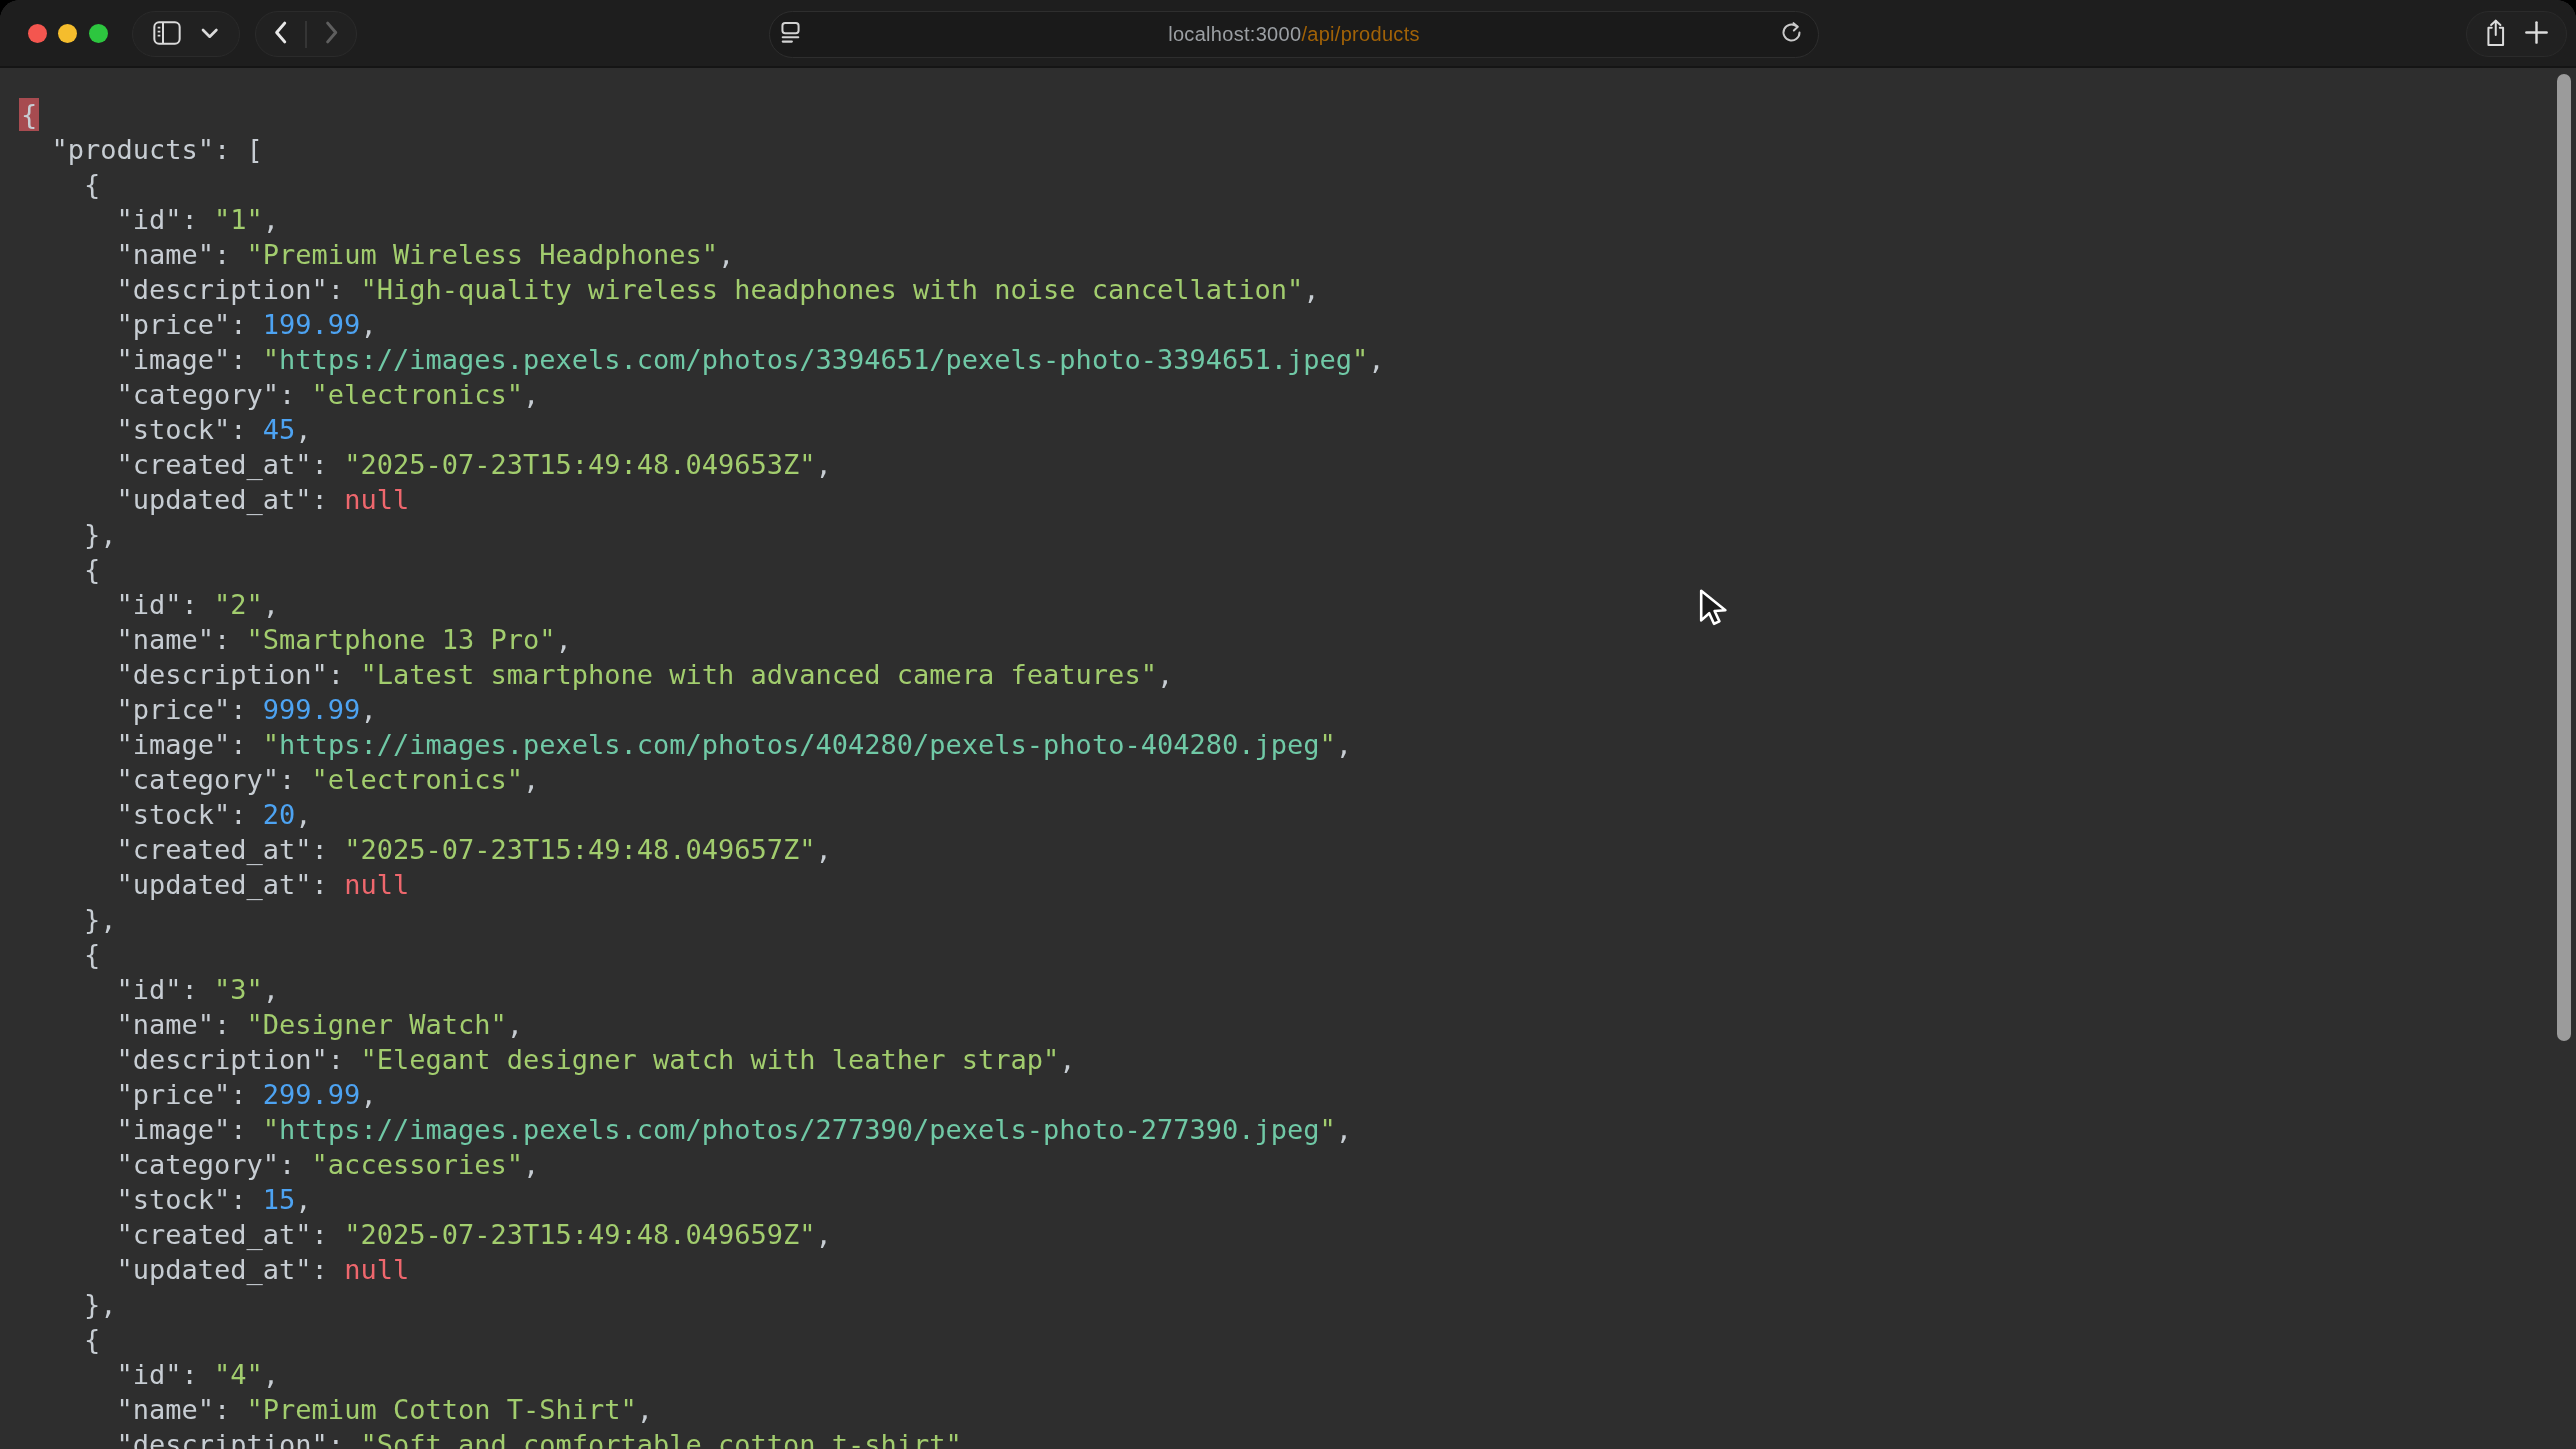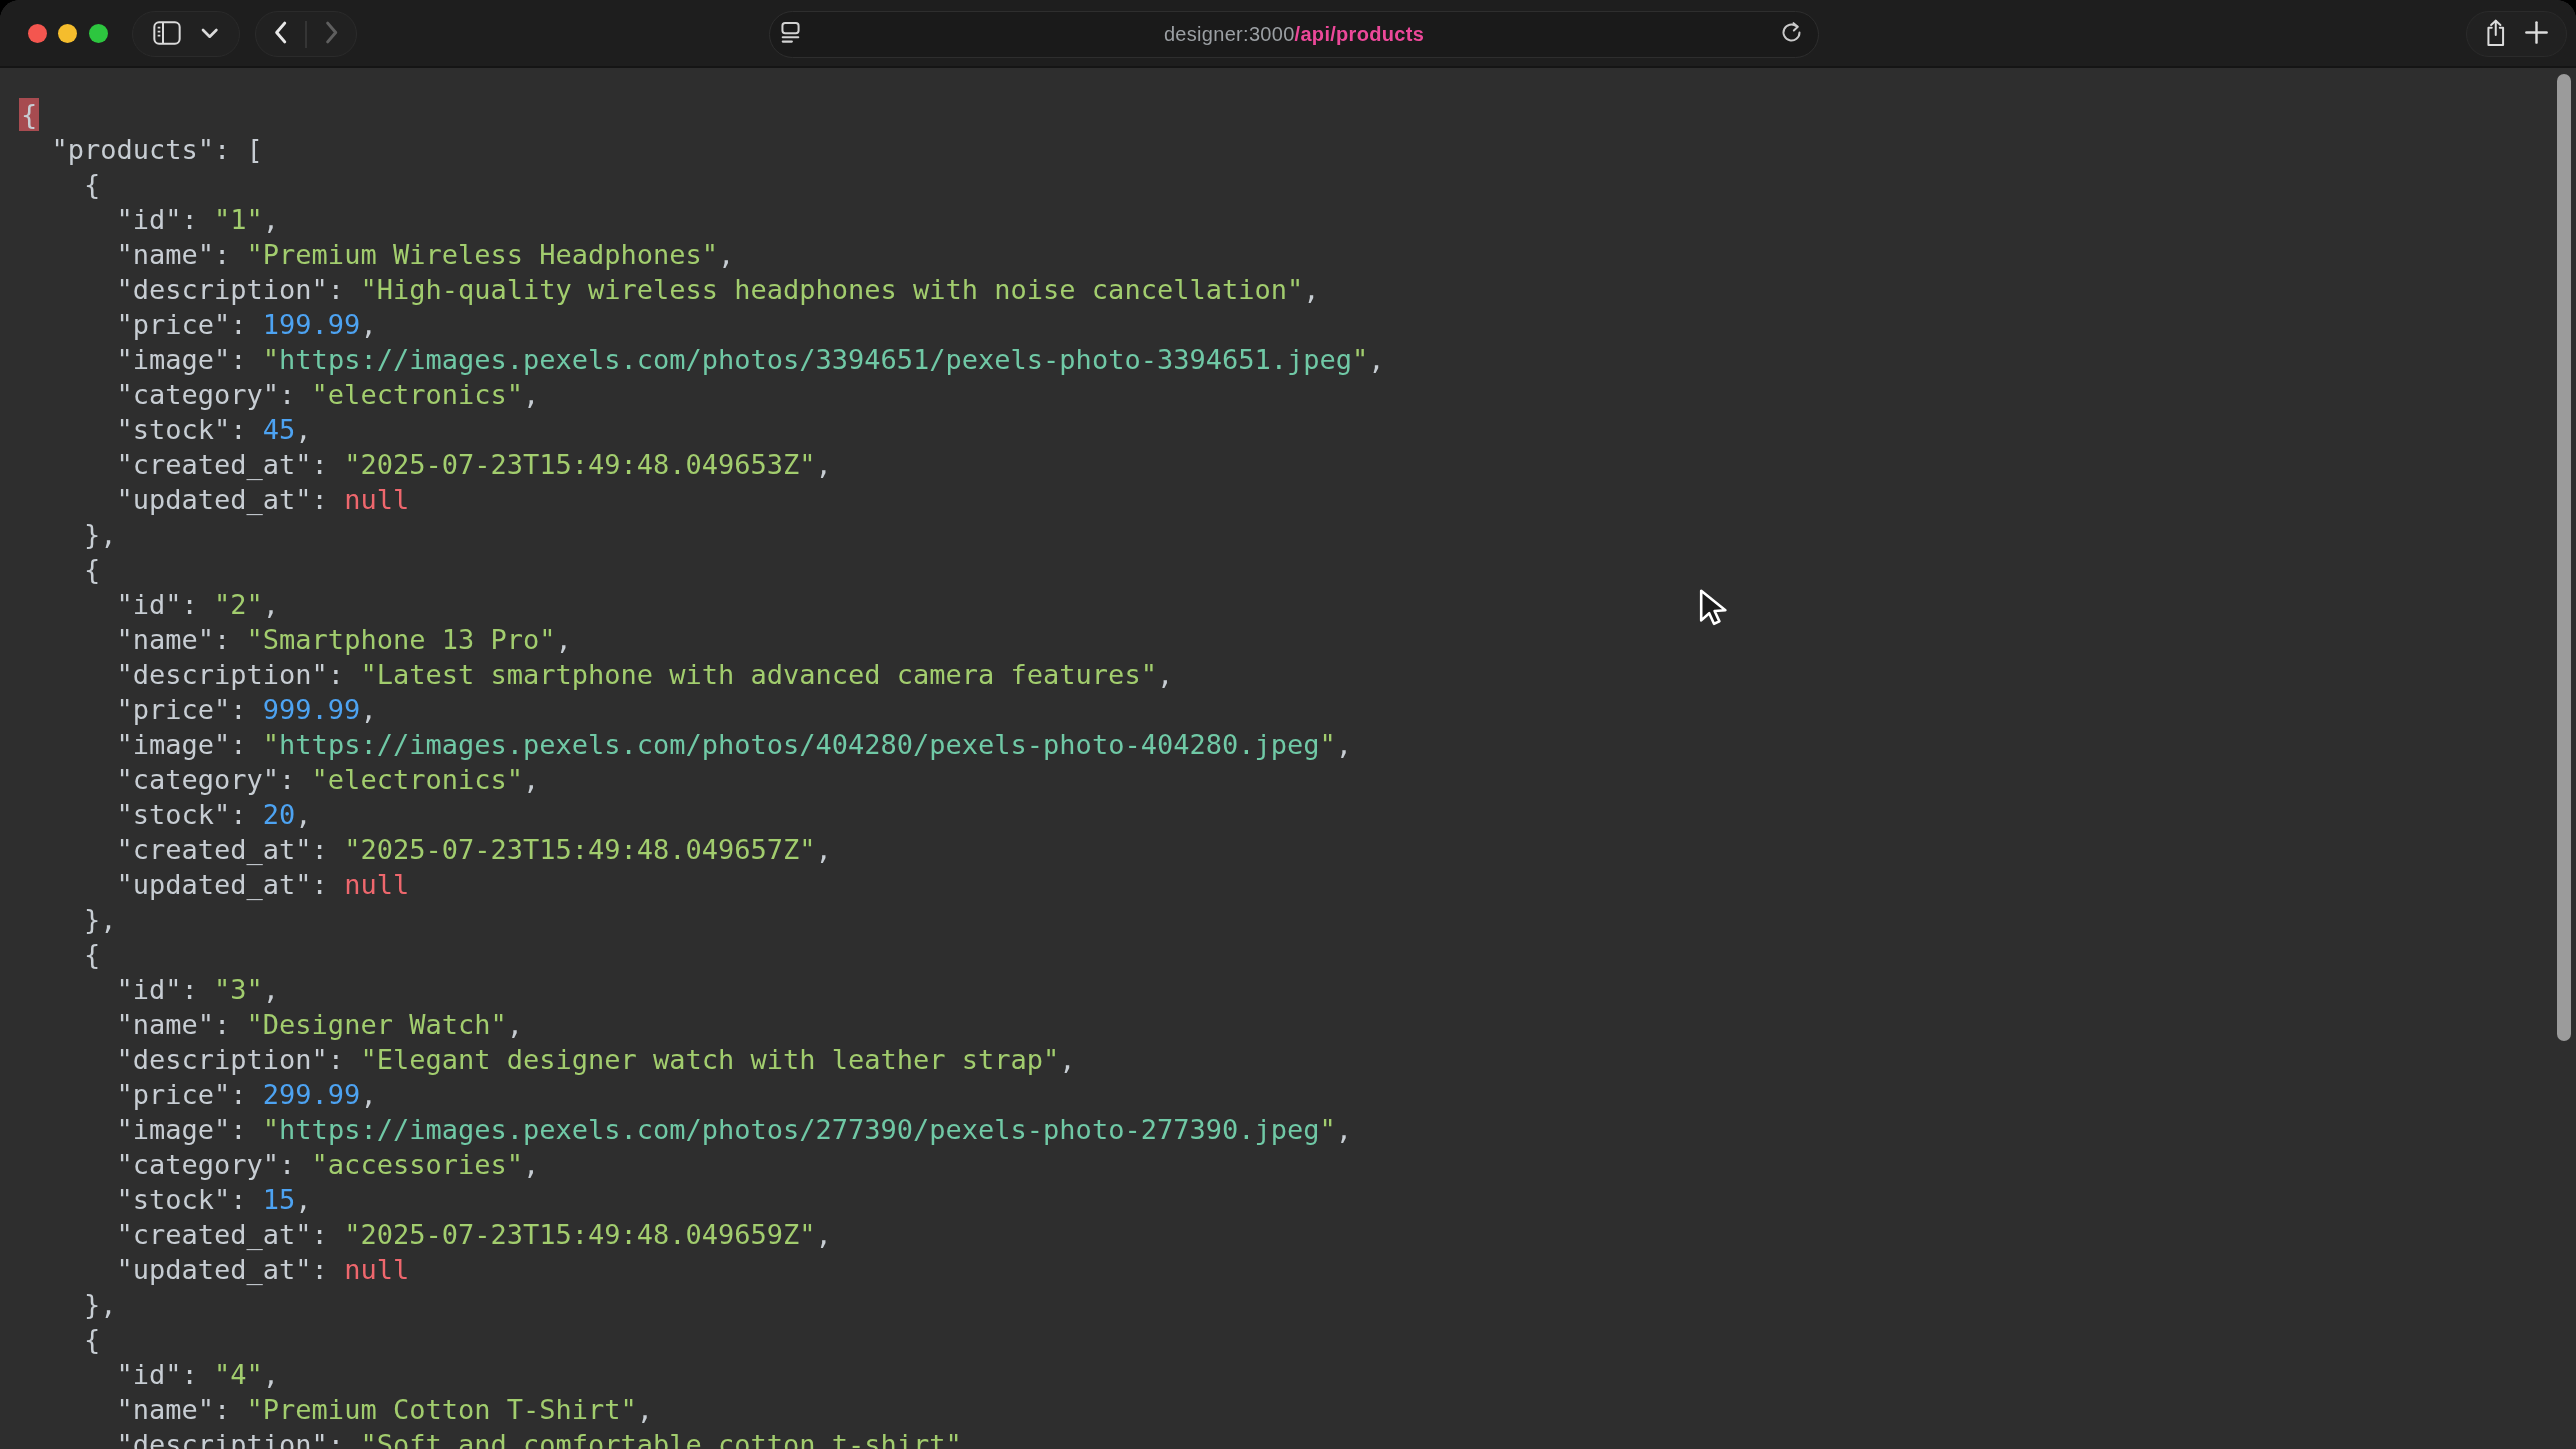--- a/index.html
+++ b/index.html
@@ -28,21 +28,21 @@
   .group-share   { left:2466px; width:101px; }
   .vdiv { width:1.3px; height:27px; background:#353535; }
 
   .urlbar { position:absolute; left:769px; top:10.7px; width:1050px; height:47px;
             border-radius:23.5px; background:#1a1a1a; border:1.3px solid #2e2e2e;
             display:flex; align-items:center; }
   .urlbar .page-ic { position:absolute; left:10.7px; top:50%; transform:translateY(-50%); }
   .urlbar .reload  { position:absolute; right:14.8px; top:50%; transform:translateY(-50%); }
   .url-text { width:100%; text-align:center; font-size:20px; letter-spacing:0.3px; }
   .url-host { color:#9b9fa3; }
-  .url-path { color:#ec4899;font-weight:bold; }
+  .url-path { color:#a16207; }
 
   
   .content { position:absolute; left:0; top:70px; right:0; bottom:0; }
 
   .code { position:absolute; left:19px; top:27px; right:40px;
           font-family:"DejaVu Sans Mono", monospace;
           font-size:27px; line-height:35px; white-space:pre; }
   .code-line { white-space:pre; }
   .tk.key  { color:var(--c-key); }
   .tk.punc { color:var(--c-key); }
@@ -113,21 +113,21 @@
     <div class="urlbar">
       <button class="page-ic" style="background:none;border:none;">
         <span>
           <svg width="19" height="21.5" viewBox="0 0 28 32" fill="none">
             <rect x="2" y="2" width="24" height="15" rx="4" stroke="#d2d2d2" stroke-width="3"></rect>
             <line x1="2.5" y1="23" x2="25.5" y2="23" stroke="#d2d2d2" stroke-width="3.2" stroke-linecap="round"></line>
             <line x1="2.5" y1="29.5" x2="16" y2="29.5" stroke="#d2d2d2" stroke-width="3.2" stroke-linecap="round"></line>
           </svg>
         </span>
       </button>
-      <div class="url-text"><span class="url-host">designer:3000</span><span class="url-path">/api/products</span></div>
+      <div class="url-text"><span class="url-host">localhost:3000</span><span class="url-path">/api/products</span></div>
       <button class="reload" style="background:none;border:none;">
         <span>
           <svg width="23" height="24" viewBox="0 0 34 36" fill="none" stroke="#c9c9c9" stroke-width="3" stroke-linecap="round">
             <path d="M 29,18 A 12,12 0 1 1 24.5,8.6"></path>
             <polyline points="20,4 26.5,9.5 20.5,15" fill="none" stroke-linejoin="round"></polyline>
           </svg>
         </span>
       </button>
     </div>
 

